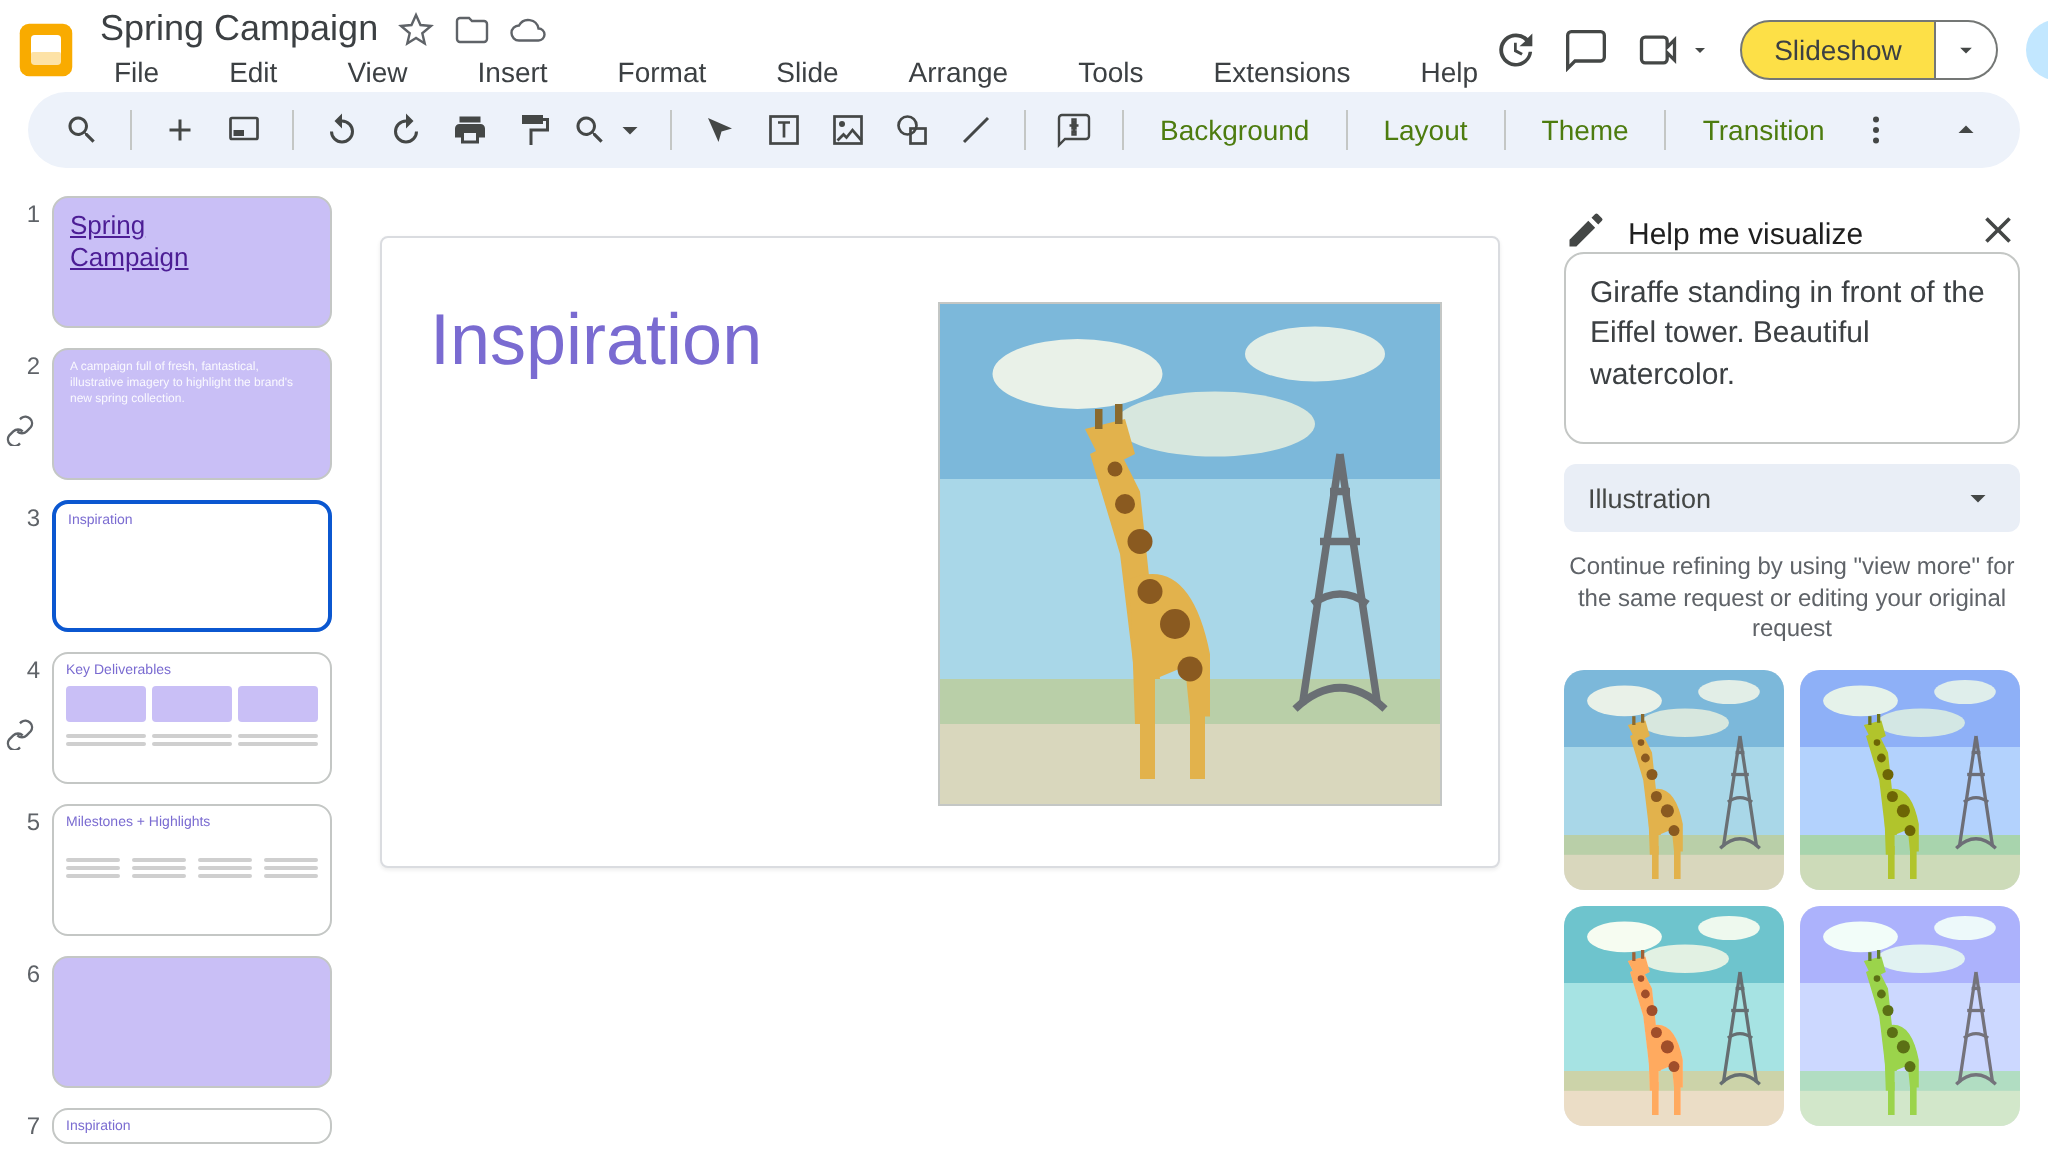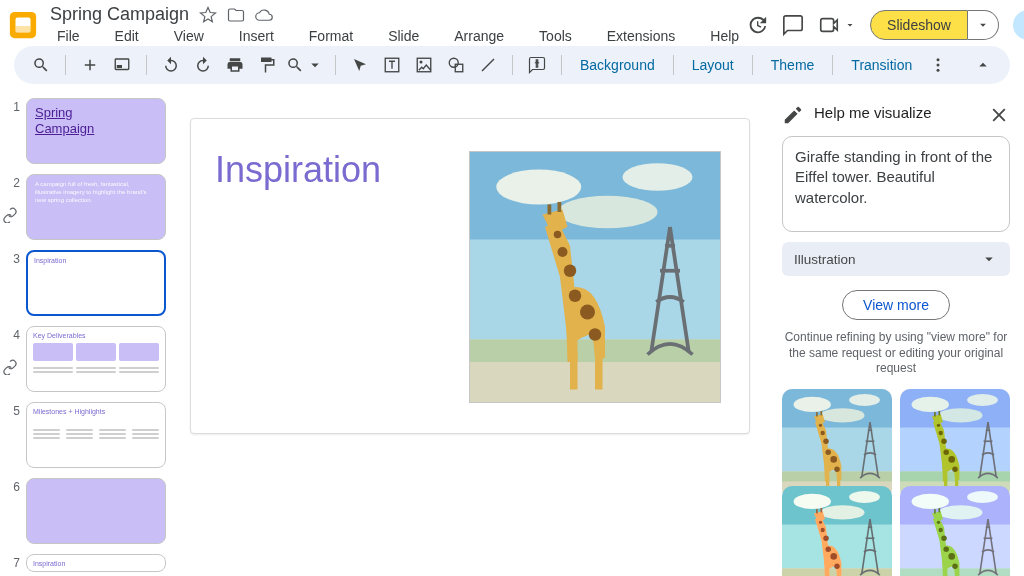--- a/index.html
+++ b/index.html
@@ -23,21 +23,21 @@
   .slideshow-caret { border:1px solid #747775; border-radius:20px; padding:6px 8px; cursor:pointer; background:#fff; display:flex; align-items:center;}
   .share-btn { background:#c2e7ff; border:none; border-radius:20px; padding:7px 16px; font-size:14px; display:flex; align-items:center; gap:6px; cursor:pointer; color:#001d35;}
   .avatar { width:30px; height:30px; border-radius:50%; background: linear-gradient(#f0d2b6,#c98f60); }
 
   
   .toolbar-wrap { padding: 0 14px 8px 14px; }
   .toolbar { height:38px; border-radius:22px; background:#edf2fa; display:flex; align-items:center; padding:0 12px; gap:2px; }
   .tbtn { width:30px; height:30px; display:flex; align-items:center; justify-content:center; border-radius:4px; cursor:pointer; }
   .tbtn svg { width:18px; height:18px; fill:#444746; }
   .tdiv { width:1px; height:20px; background:#c4c7c5; margin:0 7px; }
-  .ttext { font-size:14px; color:#0369a1; padding:4px 9px; border-radius:4px; cursor:pointer; }
+  .ttext { font-size:14px; color:#4d7c0f; padding:4px 9px; border-radius:4px; cursor:pointer; }
   .toolbar-right { margin-left:auto; display:flex; align-items:center; gap:4px; }
 
   
   .body3 { flex:1; display:flex; min-height:0; }
 
   
   .thumbs { width:172px; overflow-y:auto; padding:6px 6px 0 8px; }
   .thumb-row { display:flex; gap:6px; margin-bottom:10px; position:relative; }
   .thumb-num { width:12px; font-size:12px; color:#5f6368; text-align:right; padding-top:2px; }
   .thumb { flex:1; height:66px; border-radius:8px; border:1px solid #c4c7c5; background:#fff; overflow:hidden; position:relative; }
@@ -54,21 +54,21 @@
   .link-badge { position:absolute; left:-6px; top:50%; width:16px; height:16px; fill:#5f6368; }
 
   
   .stage { flex:1; display:flex; justify-content:center; align-items:flex-start; padding-top:26px; }
   .slide { width:560px; height:316px; background:#fff; border:1px solid #dadce0; border-radius:4px; position:relative; box-shadow:0 1px 2px rgba(0,0,0,.08); }
   .slide-head { position:absolute; left:24px; top:30px; font-size:36px; color:#7a6bd1; }
   .slide-img { position:absolute; left:278px; top:32px; width:252px; height:252px; border:1px solid #c4c7c5; overflow:hidden; }
 
   
   .panel { width:256px; border-left:0; padding:12px 14px 0 14px; display:flex; flex-direction:column; } 
-  .panel-head { display:flex; align-items:flex-start; gap:10px; margin-bottom:10px; }
+  .panel-head { display:flex; align-items:flex-end; gap:10px; }
   .panel-head svg { width:22px; height:22px; fill:#444746; }
   .panel-title { font-size:15px; color:#1f1f1f; font-weight:500;}
   .panel-close { margin-left:auto; cursor:pointer; }
   .prompt-box { border:1px solid #c4c7c5; border-radius:10px; padding:10px 12px; min-height:96px; font-size:15px; color:#3c4043; line-height:1.35; }
   .style-select { margin-top:10px; background:#e9eef6; border-radius:6px; height:34px; display:flex; align-items:center; padding:12px 12px; font-size:13.5px; color:#444746; cursor:pointer; }
   .style-select svg { margin-left:auto; width:18px; height:18px; fill:#444746; }
   .view-more { align-self:center; margin-top:14px; border:1px solid #747775; border-radius:20px; padding:6px 20px; font-size:14px; color:#0b57d0; background:#fff; cursor:pointer;}
   .refine-text { margin-top:10px; font-size:12px; color:#5f6368; text-align:center; line-height:1.3; }
   .results { margin-top:12px; display:grid; grid-template-columns:1fr 1fr; gap:8px; overflow:hidden; }
   .result { aspect-ratio:1/1; border-radius:10px; overflow:hidden; background:#e8eaed; cursor:pointer; }
@@ -432,21 +432,20 @@
 
     <div class="prompt-box">Giraffe standing in front of the Eiffel tower. Beautiful watercolor.</div>
 
     <div class="style-select">
       <span>Illustration</span>
       <svg viewBox="0 0 24 24">
           <path d="M7 10l5 5 5-5z"></path>
         </svg>
     </div>
 
-    <button class="view-more">View more</button>
 
     <div class="refine-text">Continue refining by using "view more" for the same request or editing your original request</div>
 
     <div class="results">
       <div class="result">
           <svg class="giraffe-scene" style="filter:hue-rotate(0deg);">
             <use href="#giraffe-eiffel"></use>
           </svg>
         </div>
       <div class="result">

